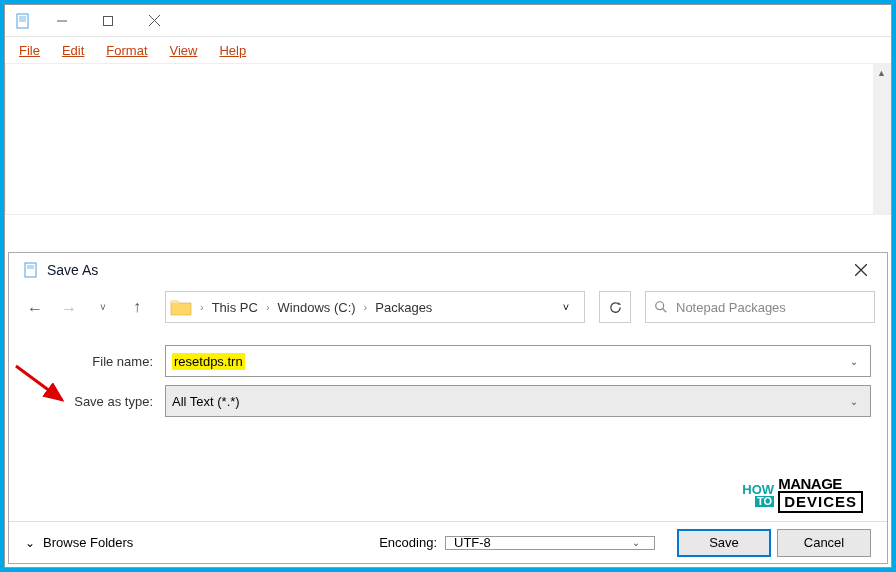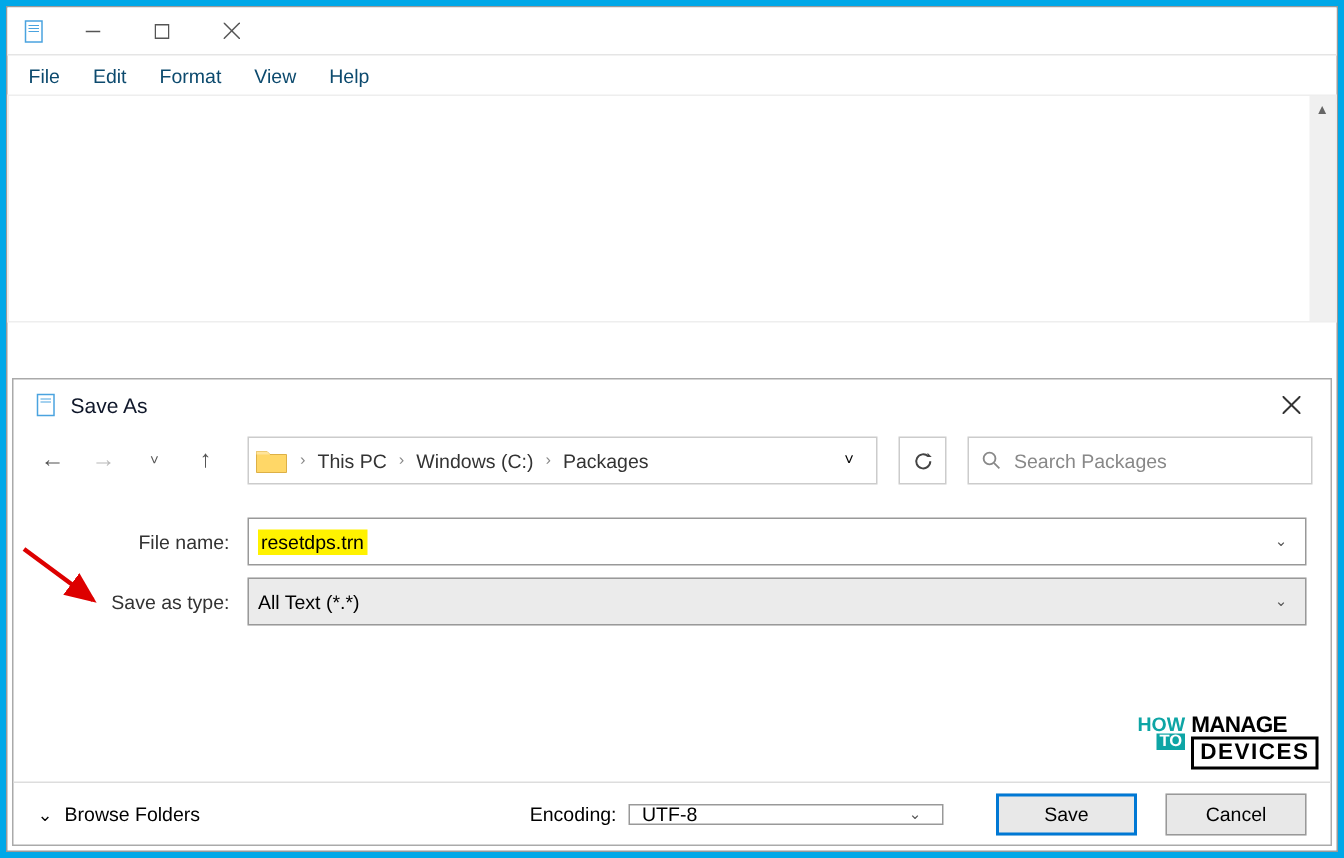--- a/index.html
+++ b/index.html
@@ -6,21 +6,21 @@
     body { width: 896px; height: 572px; background: #00a8e8; padding: 4px; position: relative; overflow: hidden; }
     .outer { background: #fff; width: 100%; height: 100%; border: 1px solid #999; position: relative; }
     
     .notepad-titlebar { height: 32px; display: flex; align-items: center; padding: 0 2px; background: #fff; border-bottom: 1px solid #e5e5e5; }
     .notepad-icon { width: 16px; height: 16px; margin: 0 8px; display: flex; }
     .notepad-title { font-size: 13px; color: #666; flex: 1; }
     .window-controls { display: flex; height: 100%; }
     .win-btn { width: 46px; display: flex; align-items: center; justify-content: center; color: #666; }
     
     .menubar { height: 26px; display: flex; align-items: center; padding: 0 4px; gap: 2px; }
-    .menu-item { padding: 20px 10px; font-size: 13px; color: #0c4a6e; }
+    .menu-item { padding: 20px 10px; font-size: 13px; color: #c2410c; text-decoration: underline; }
     
     .editor { height: 152px; background: #fff; border: 1px solid #eee; position: relative; }
     .scrollbar-v { position: absolute; right: 0; top: 0; width: 17px; height: 100%; background: #f0f0f0; }
     .scroll-arrow { width: 17px; height: 17px; display: flex; align-items: center; justify-content: center; color: #666; font-size: 9px; }
     
     .saveas { position: absolute; left: 8px; right: 8px; top: 252px; bottom: 8px; background: #fff; border: 1px solid #aaa; }
     .saveas-titlebar { height: 34px; display: flex; align-items: center; padding: 0 6px; }
     .notepad-icon-2 { width: 16px; height: 16px; margin: 0 8px; display: flex; }
     .saveas-title { font-size: 14px; color: #0f172a; flex: 1; }
     .close-btn { width: 40px; height: 100%; display: flex; align-items: center; justify-content: center; }
@@ -38,33 +38,33 @@
     
     .form-area { padding: 18px 16px 8px 16px; }
     .form-row { display: flex; align-items: center; margin-bottom: 8px; }
     .form-label { width: 140px; text-align: right; padding-right: 12px; font-size: 13px; color: #333; }
     .form-input { flex: 1; height: 26px; border: 1px solid #999; padding: 15px 6px; font-size: 13px; display: flex; align-items: center; }
     .form-input.filename { background: #fff; }
     .form-input.filetype { background: #ebebeb; }
     .highlight { background: #fff200; padding: 1px 2px; }
     .combo-arrow { width: 20px; text-align: center; font-size: 10px; color: #555; }
     
-    .watermark { position: absolute; right: 8px; bottom: 50px; display: flex; align-items: flex-start; gap: 4px; }
+    .watermark { position: absolute; right: 24px; bottom: 50px; display: flex; align-items: center; gap: 4px; }
     .wm-howto { display: flex; flex-direction: column; align-items: flex-end; font-family: Arial, sans-serif; font-weight: 900; font-size: 13px; line-height: 1; }
     .wm-how { color: #0ea5a5; }
     .wm-to { background: #0ea5a5; color: #fff; padding: 0 2px; font-size: 11px; }
     .wm-manage { font-weight: 900; font-size: 15px; line-height: 1; letter-spacing: -0.5px; }
     .wm-devices { font-weight: 900; font-size: 15px; border: 2px solid #000; padding: 0 4px; line-height: 1.2; letter-spacing: 1px; }
     
     .bottom-bar { position: absolute; left: 0; right: 0; bottom: 0; height: 42px; border-top: 1px solid #ddd; display: flex; align-items: center; padding: 0 16px; }
     .browse-folders { display: flex; align-items: center; gap: 8px; font-size: 13px; }
     .spacer { flex: 1; }
     .encoding-label { font-size: 13px; margin-right: 8px; }
     .encoding-select { width: 210px; height: 14px; border: 1px solid #999; background: #fff; display: flex; align-items: center; padding: 0 8px; font-size: 13px; margin-right: 16px; }
-    .btn { width: 94px; height: 28px; border: 1px solid #999; background: #e8e8e8; display: flex; align-items: center; justify-content: center; font-size: 13px; margin-left: 19px; }
+    .btn { width: 94px; height: 28px; border: 1px solid #999; background: #e8e8e8; display: flex; align-items: center; justify-content: center; font-size: 13px; margin-left: 6px; }
     .btn.primary { border: 2px solid #0078d4; background: #e8e8e8; }
     
     .red-arrow { position: absolute; left: 12px; top: 362px; z-index: 10; }
   </style>
 </head>
 <body>
 
 <div class="outer">
   <div class="notepad-titlebar">
     <span class="notepad-icon">
@@ -162,21 +162,21 @@
       <svg width="15" height="15" viewBox="0 0 16 16">
           <path d="M13 8a5 5 0 1 1-1.5-3.5" fill="none" stroke="#444" stroke-width="1.4"></path>
           <polygon points="11,2 14,5 11,5" fill="#444"></polygon>
         </svg>
     </div>
     <div class="search-box">
       <svg width="14" height="14" viewBox="0 0 16 16">
           <circle cx="6.5" cy="6.5" r="4.5" fill="none" stroke="#888" stroke-width="1.4"></circle>
           <line x1="10" y1="10" x2="14" y2="14" stroke="#888" stroke-width="1.4"></line>
         </svg>
-      <span>Search Packages</span>
+      <span>Notepad Packages</span>
     </div>
   </div>
 
   <div class="form-area">
     <div class="form-row">
       <div class="form-label">File name:</div>
       <div class="form-input filename">
         <span class="highlight">resetdps.trn</span>
         <span style="flex:1"></span>
         <span class="combo-arrow">⌄</span>

